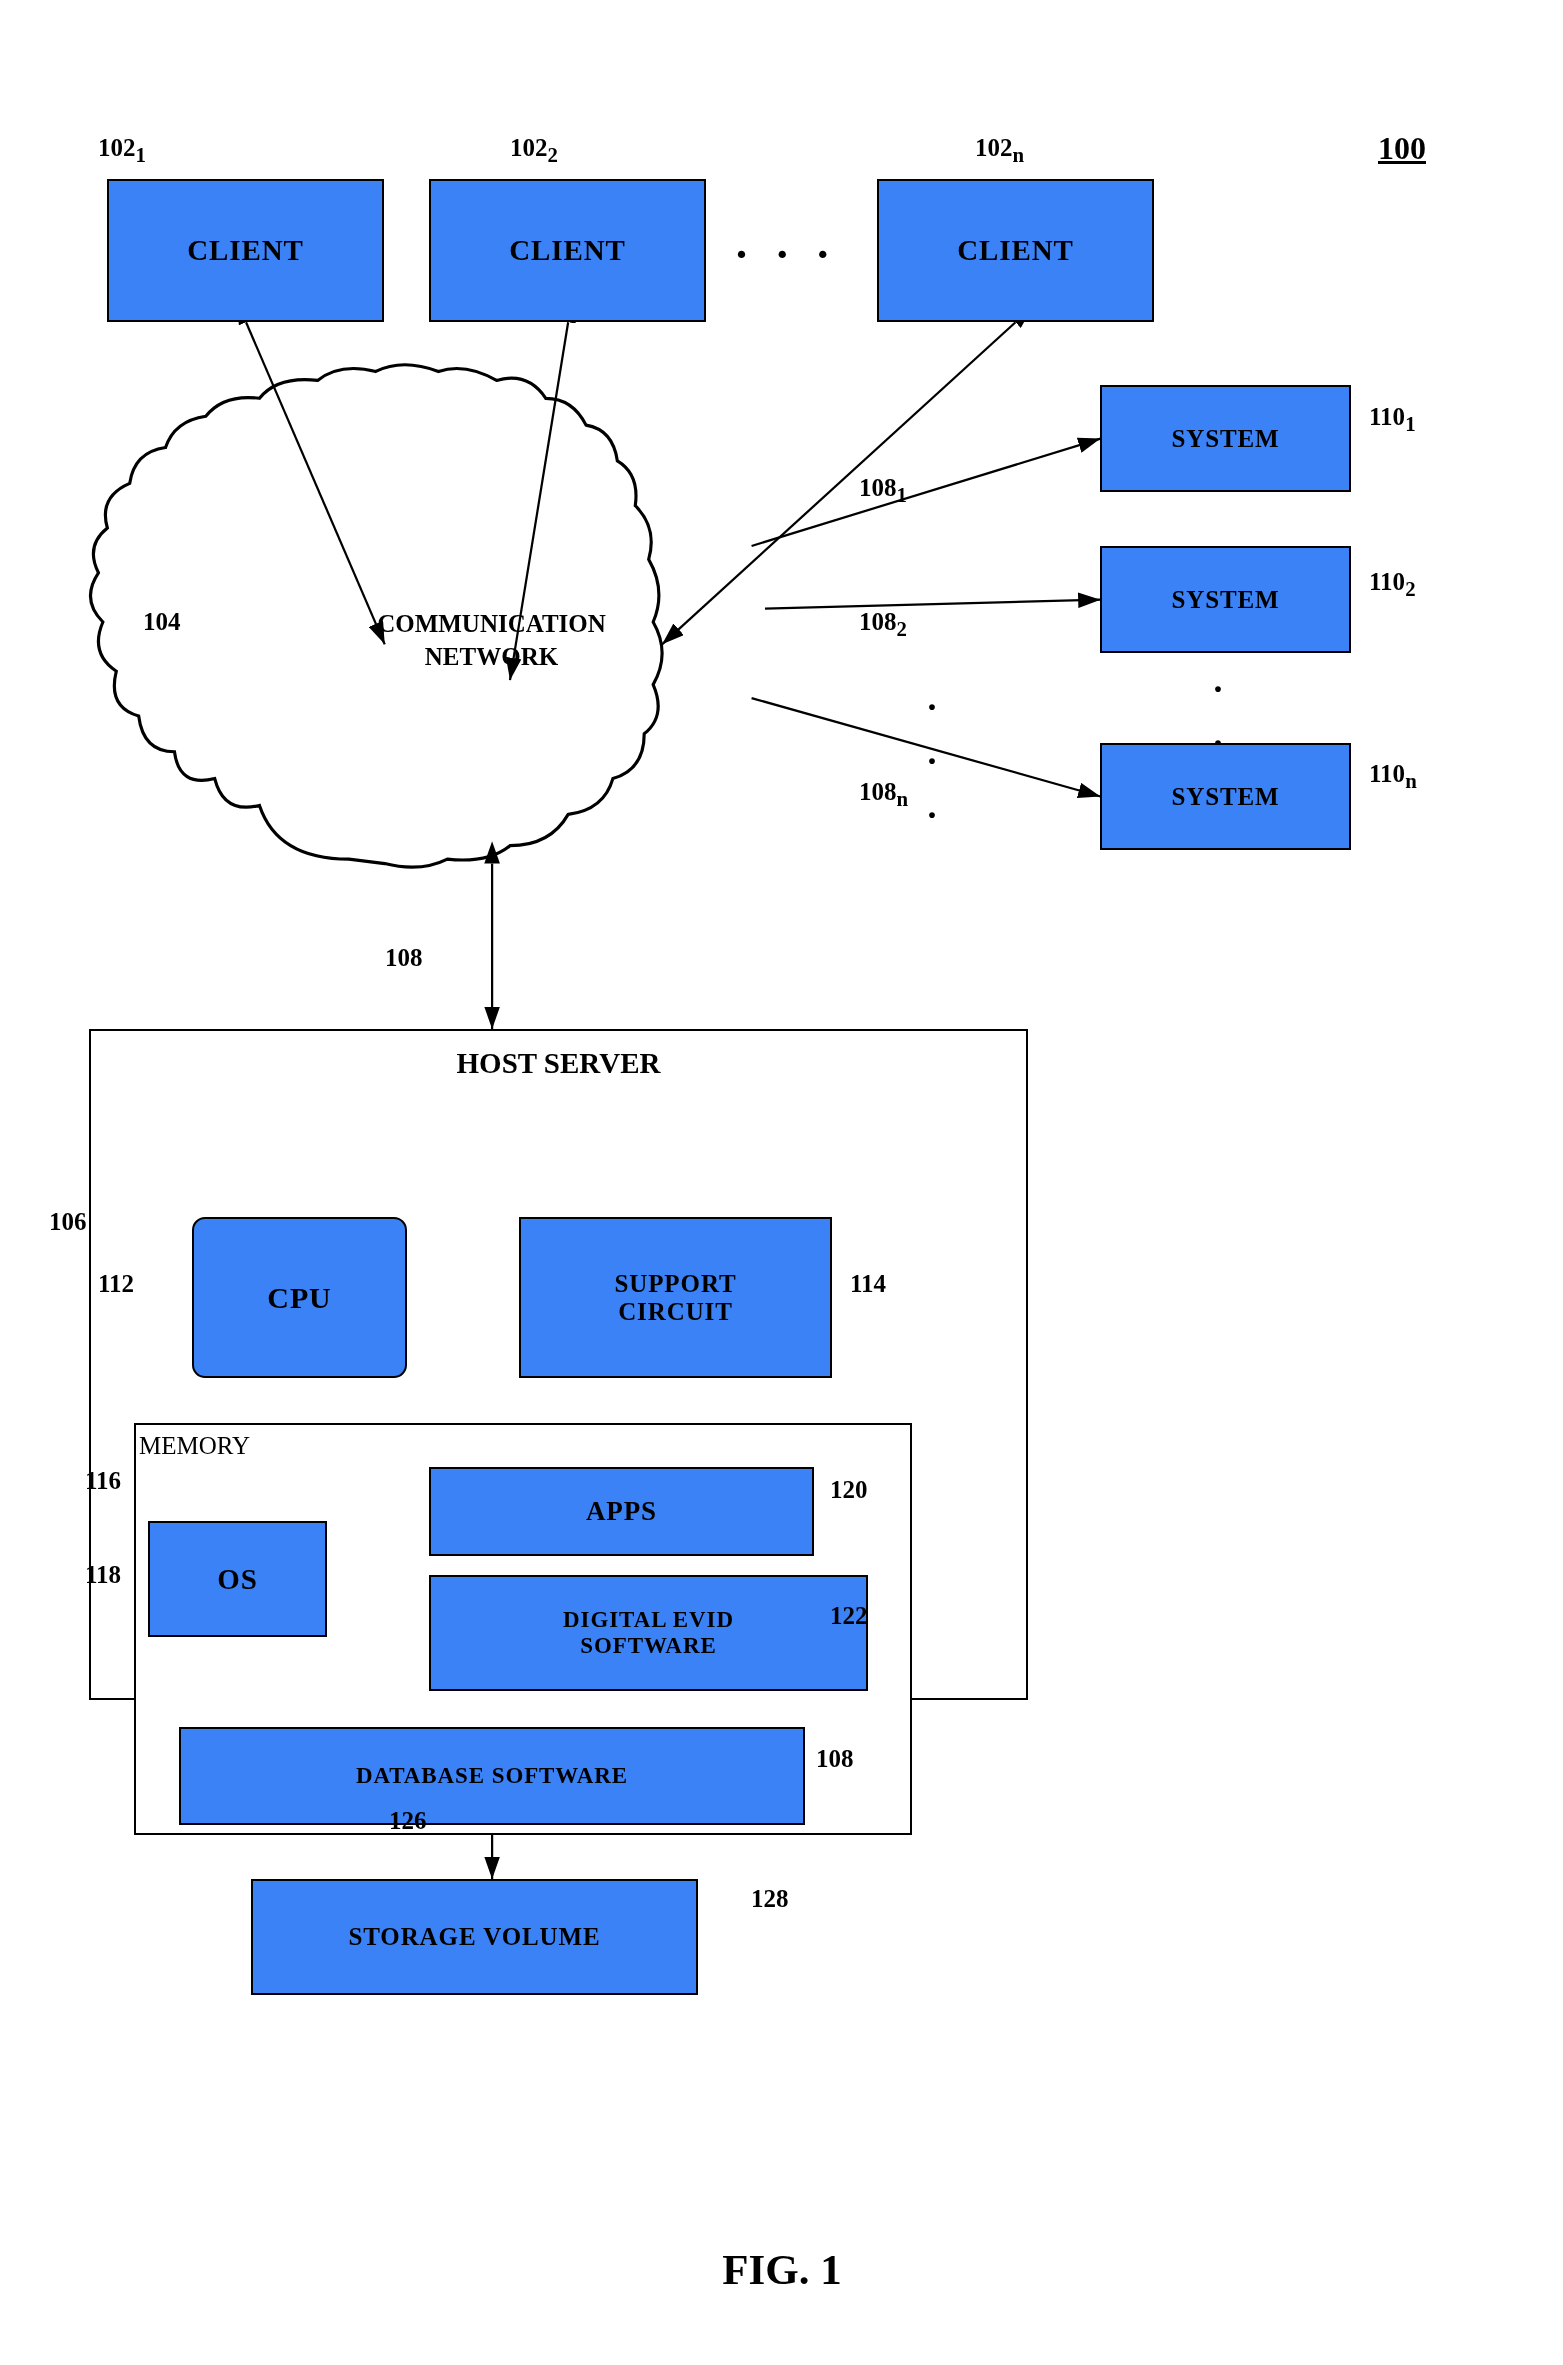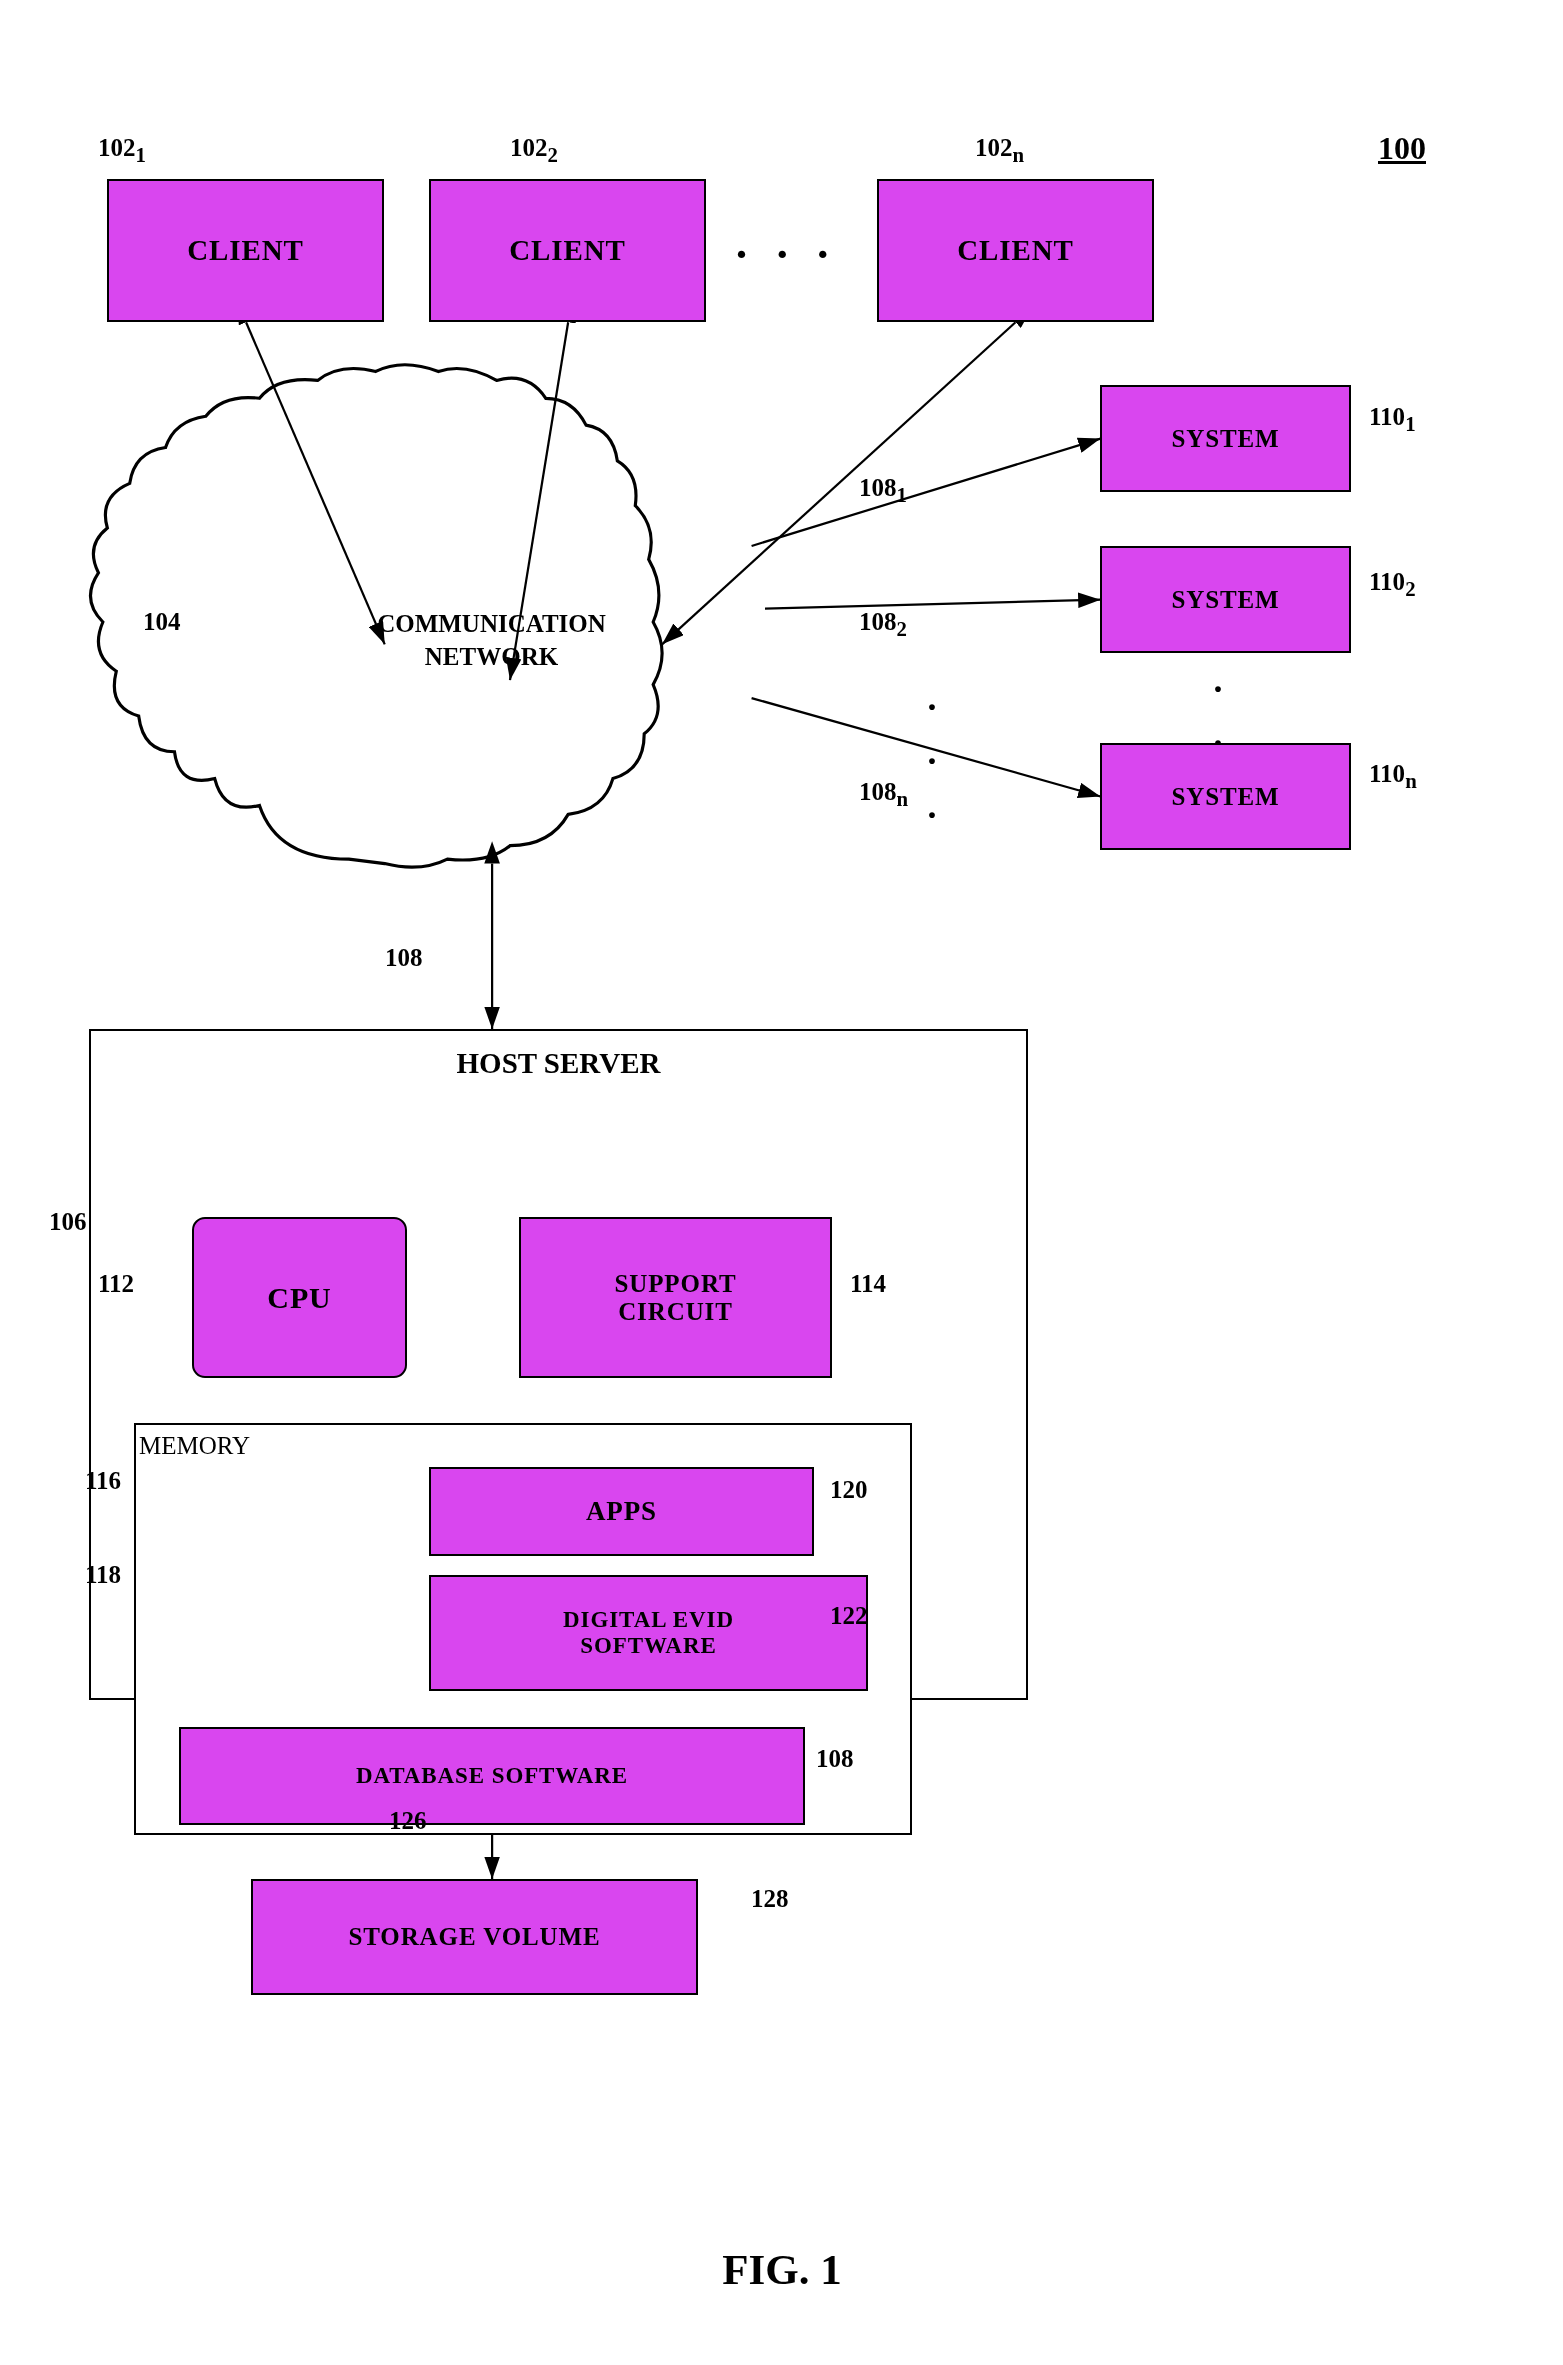--- a/index.html
+++ b/index.html
@@ -16,21 +16,21 @@
       position: absolute;
       top: 0; left: 0;
       width: 1564px;
       height: 2366px;
     }
 
     
     .box {
       position: absolute;
       border: 2.7px solid #000;
-      background: #d946ef;
+      background: #3b82f6;
       display: flex;
       align-items: center;
       justify-content: center;
       text-align: center;
       font-size: 29px;
       font-weight: bold;
       letter-spacing: 0.9px;
     }
 
     
@@ -286,20 +286,23 @@
 
   <div class="label" style="left:850px; top:1270px;">114</div>
 
   <div class="box" id="memory-box" style="display:block;">
   </div>
 
   <div id="memory-label">MEMORY</div>
 
   <div class="label" style="left:85px; top:1467px;">116</div>
 
+  <div class="box" id="os-box">
+    <span>OS</span>
+  </div>
 
   <div class="label" style="left:85px; top:1561px;">118</div>
 
   <div class="box" id="apps-box">
     <span>APPS</span>
   </div>
 
   <div class="label" style="left:830px; top:1476px;">120</div>
 
   <div class="box" id="devid-box">

